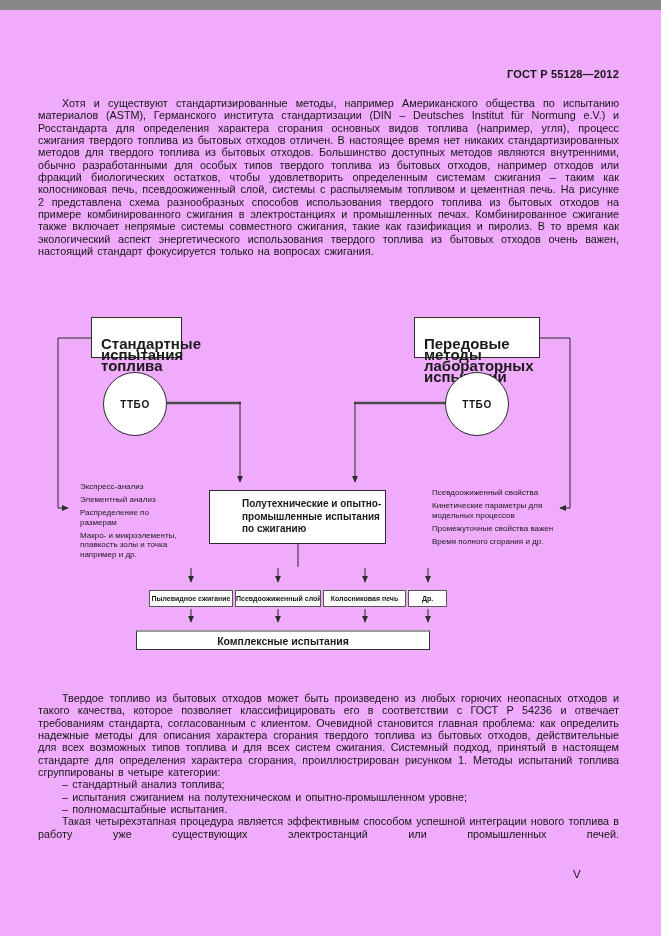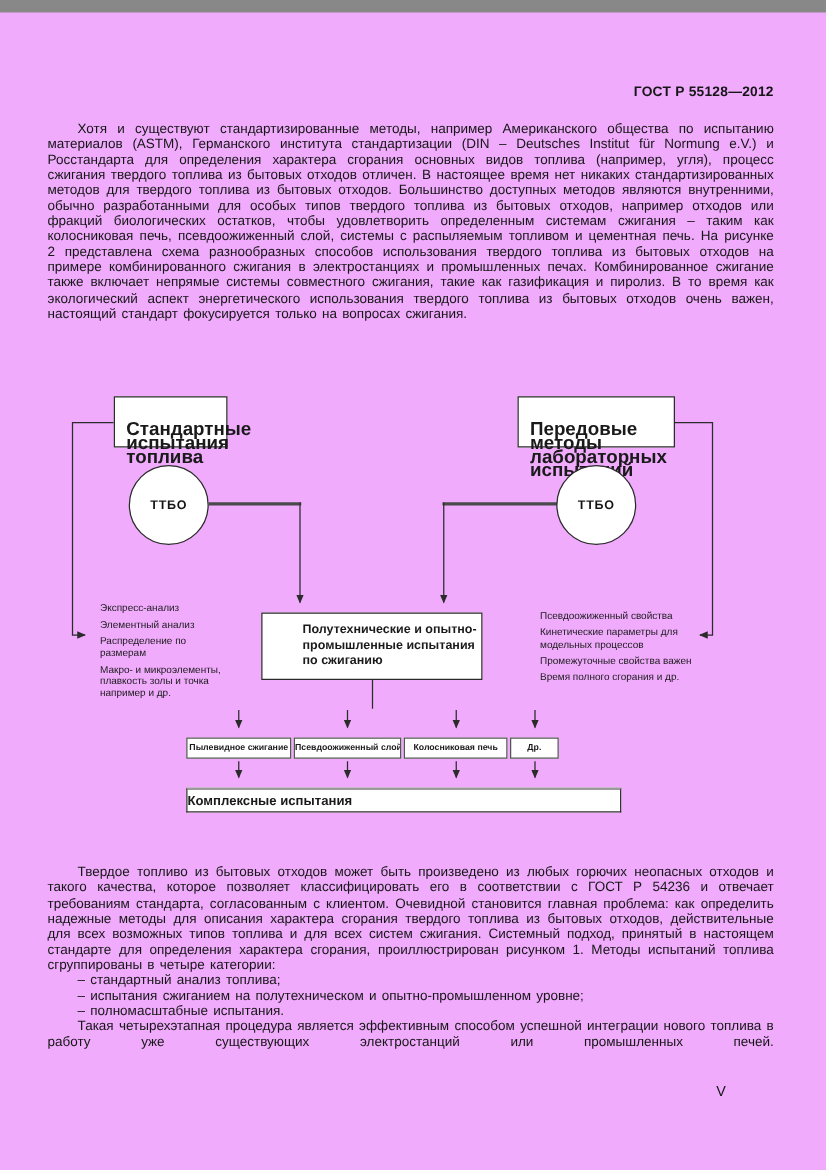--- a/index.html
+++ b/index.html
@@ -50,22 +50,22 @@
   .sidelist{position:absolute;font-size:8px;line-height:9.6px;color:#1a1a1a;}
   .sidelist div{margin-bottom:3.5px;}
   .llist{left:80px;top:172px;width:101px;}
   .rlist{left:432px;top:178px;width:126px;}
   .sbox{
     height:17px;top:280px;font-size:7px;line-height:15px;
     text-align:center;white-space:nowrap;overflow:hidden;
     border:1px solid #555;
   }
   .fbox{
-    left:149px;top:320px;width:348px;height:20px;
-    font-size:10.5px;line-height:19px;
+    left:136px;top:320px;width:294px;height:20px;
+    font-size:10.5px;line-height:19px;text-align:center;
     border:1px solid #333;border-top:2px solid #9a9a9a;
   }
   .caption{
     position:absolute;top:655px;left:0;width:661px;
     text-align:center;font-size:10.5px;
   }
   .pagenum{position:absolute;top:858px;left:573px;font-size:11.5px;}
   line,polyline{stroke:#2b2b2b;stroke-width:1;fill:none;}
   .thick{stroke:#4a4a4a;stroke-width:2.6;}
 </style>

